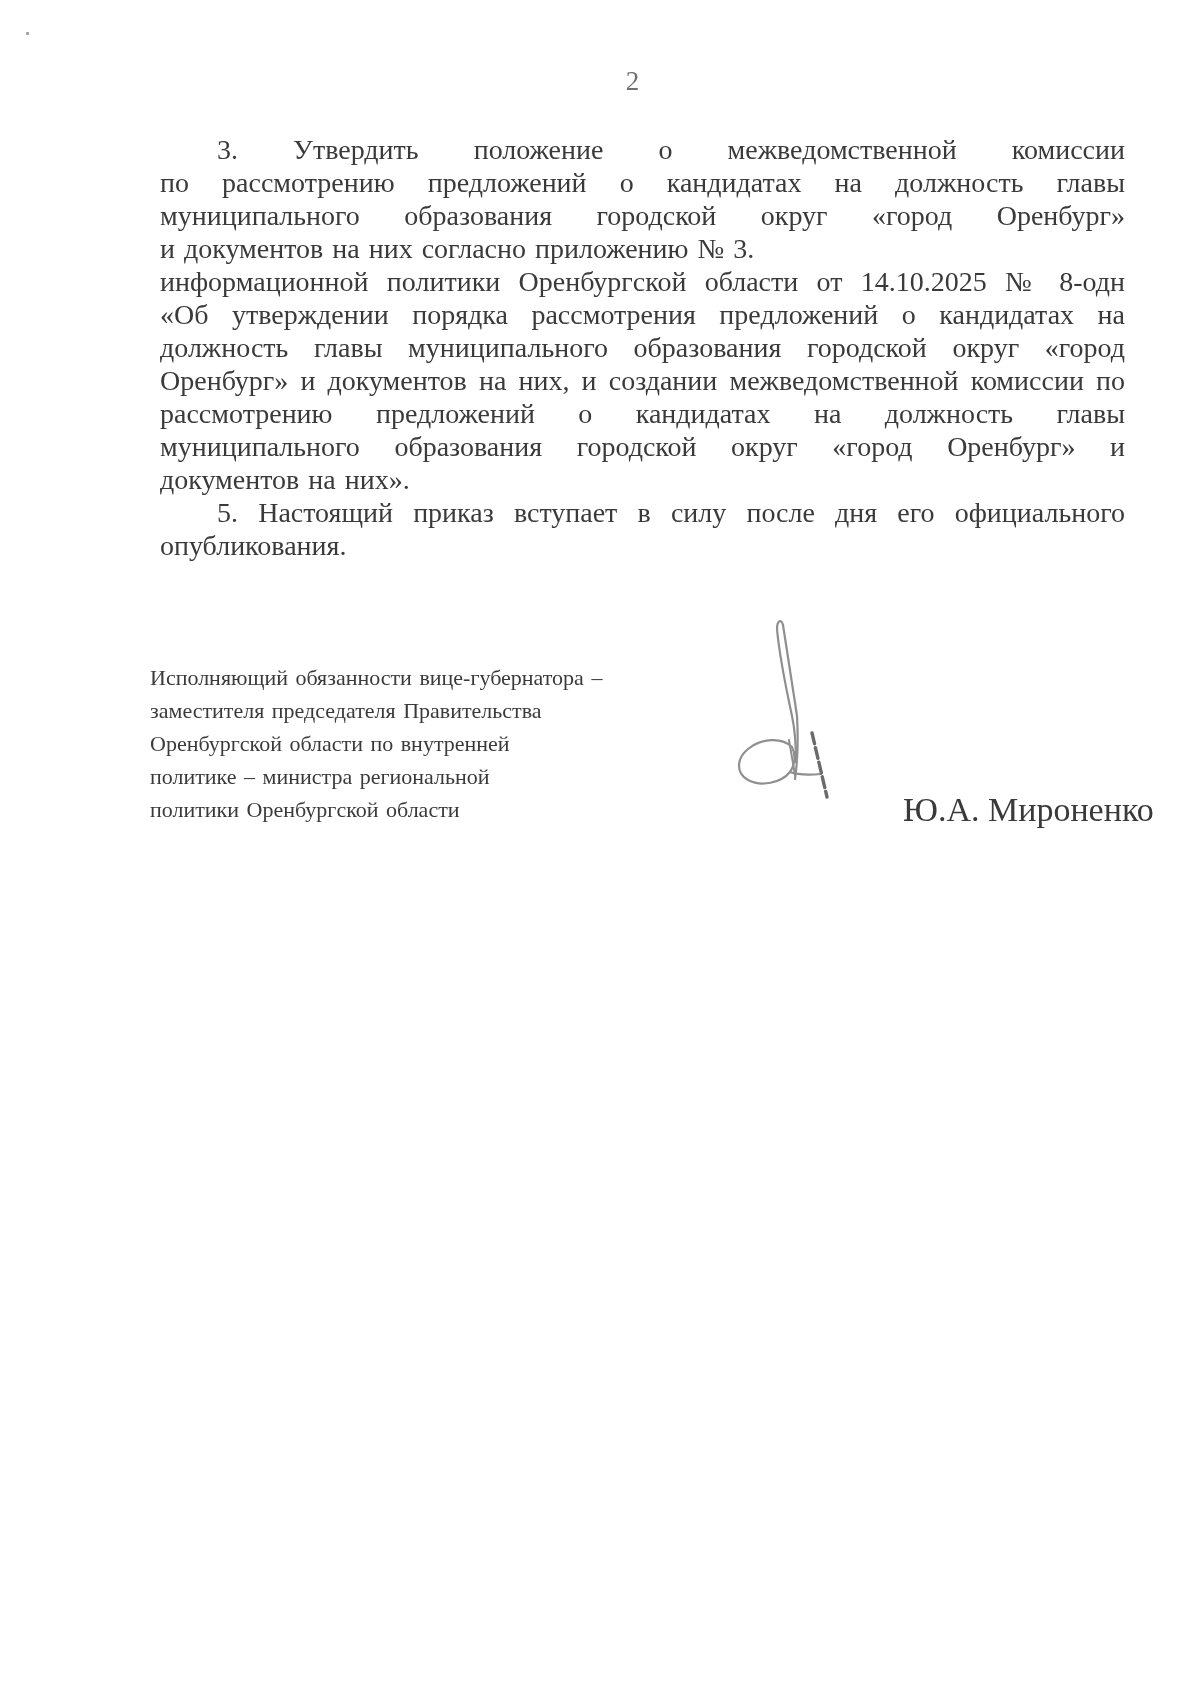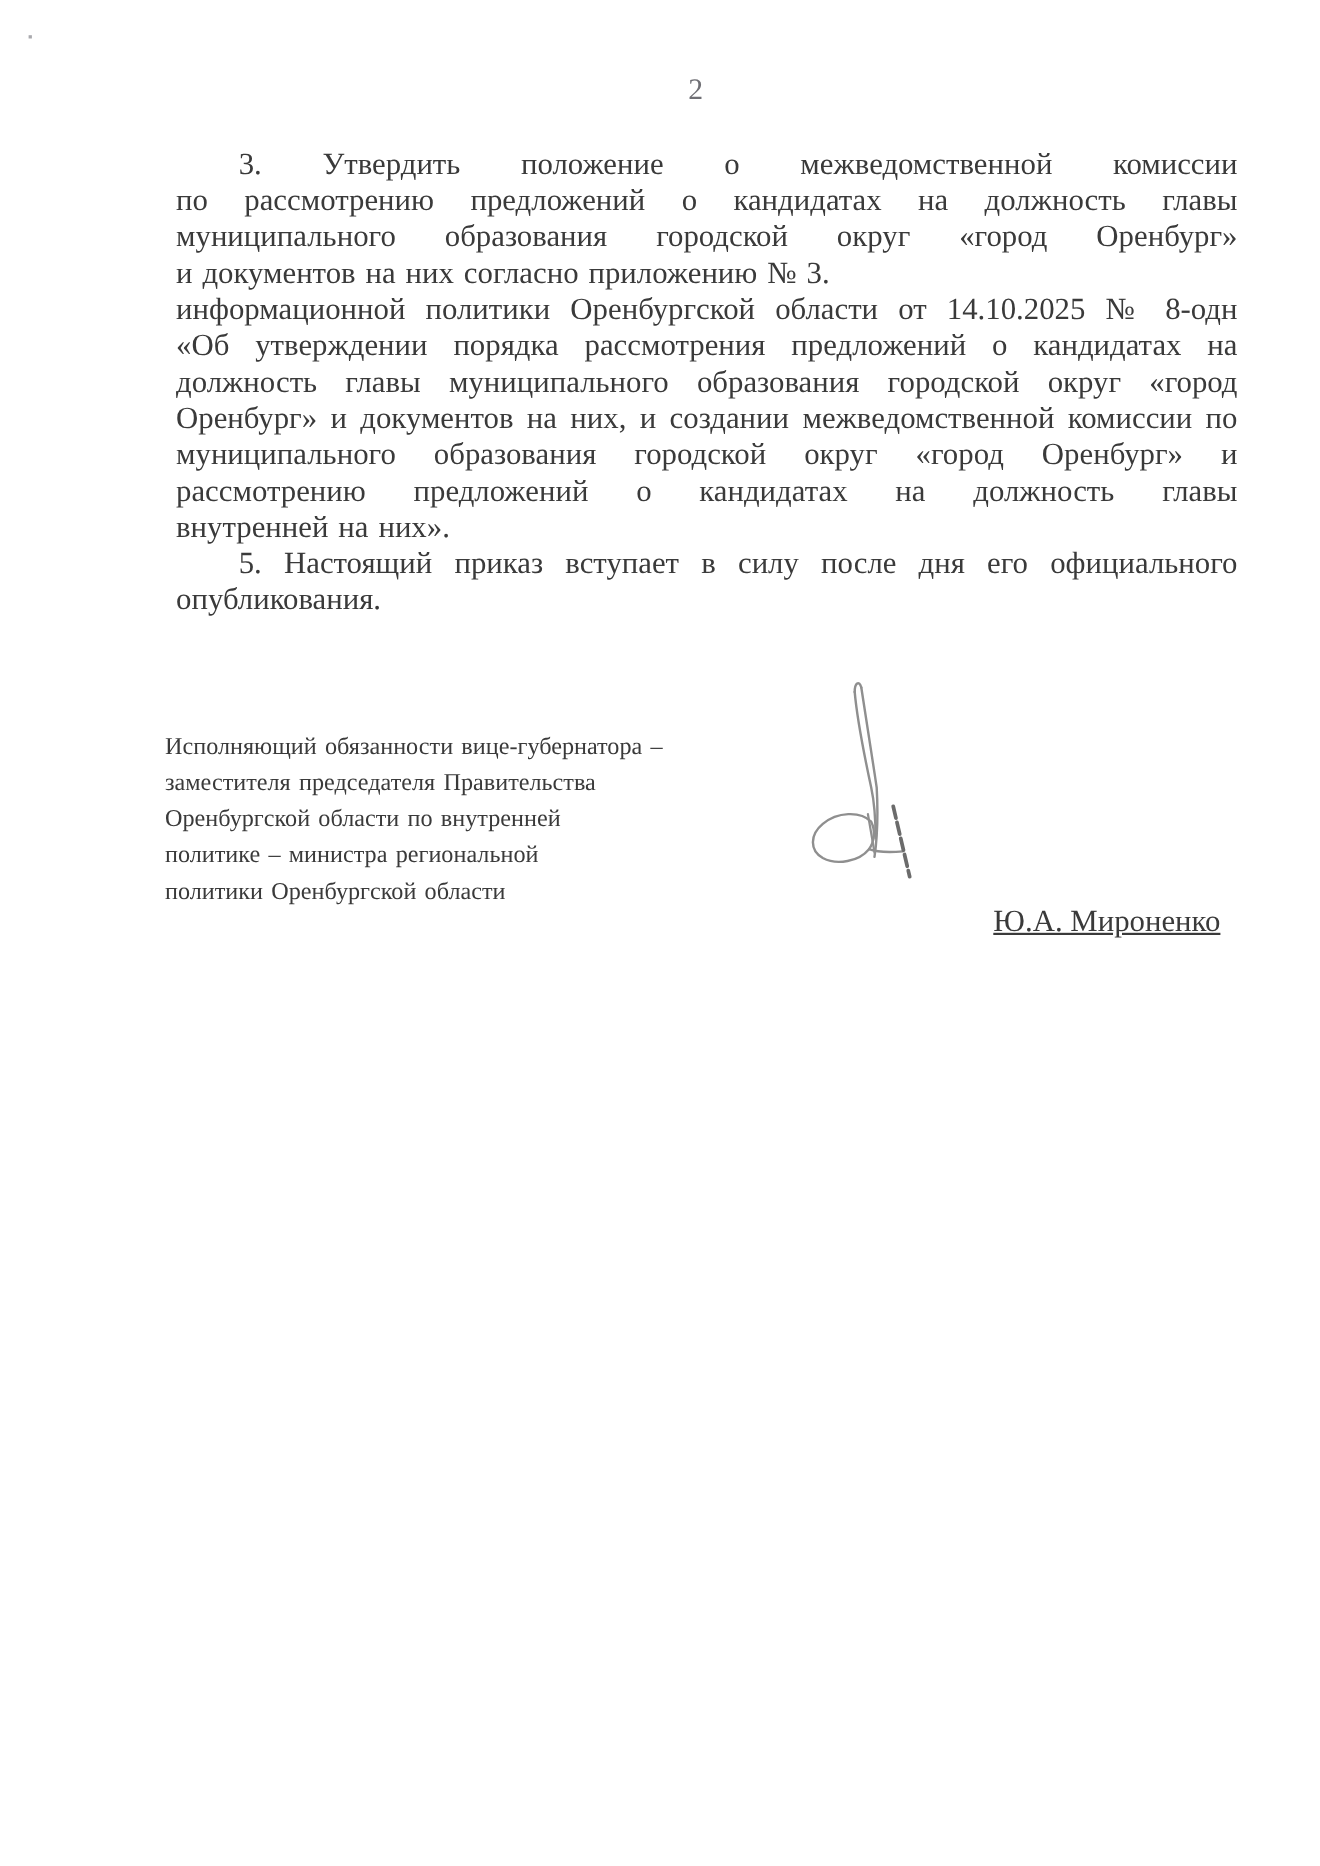--- a/index.html
+++ b/index.html
@@ -45,24 +45,23 @@
   }
   .line.ind { text-indent: 57px; }
   .sig-title {
     position: absolute;
     left: 150px; top: 661px;
     width: 620px;
     font-size: 22px;
   }
   .sig-name {
     position: absolute;
-    left: 903px; top: 822px;
-    font-size: 28px;
+    left: 903px; top: 791px;
+    font-size: 34px;
     white-space: nowrap;
-    text-decoration: underline;
   }
   .sig-svg {
     position: absolute;
     left: 733px; top: 616px;
     width: 102px; height: 188px;
   }
 </style>
 </head>
 <body>
 
@@ -77,23 +76,23 @@
         <div class="line j ind">3. Утвердить положение о межведомственной комиссии</div>
         <div class="line j">по рассмотрению предложений о кандидатах на должность главы</div>
         <div class="line j">муниципального образования городской округ «город Оренбург»</div>
         <div class="line">и документов на них согласно приложению № 3.</div>
       </div>
     <div class="para">
         <div class="line j">информационной политики Оренбургской области от 14.10.2025 № 8-одн</div>
         <div class="line j">«Об утверждении порядка рассмотрения предложений о кандидатах на</div>
         <div class="line j">должность главы муниципального образования городской округ «город</div>
         <div class="line j">Оренбург» и документов на них, и создании межведомственной комиссии по</div>
+        <div class="line j">рассмотрению предложений о кандидатах на должность главы</div>
         <div class="line j">муниципального образования городской округ «город Оренбург» и</div>
-        <div class="line j">рассмотрению предложений о кандидатах на должность главы</div>
-        <div class="line">внутренней на них».</div>
+        <div class="line">документов на них».</div>
       </div>
     <div class="para">
         <div class="line j ind">5. Настоящий приказ вступает в силу после дня его официального</div>
         <div class="line">опубликования.</div>
       </div>
   </div>
 
   <div class="sig-title">
       <div class="line">Исполняющий обязанности вице-губернатора –</div>
       <div class="line">заместителя председателя Правительства</div>

